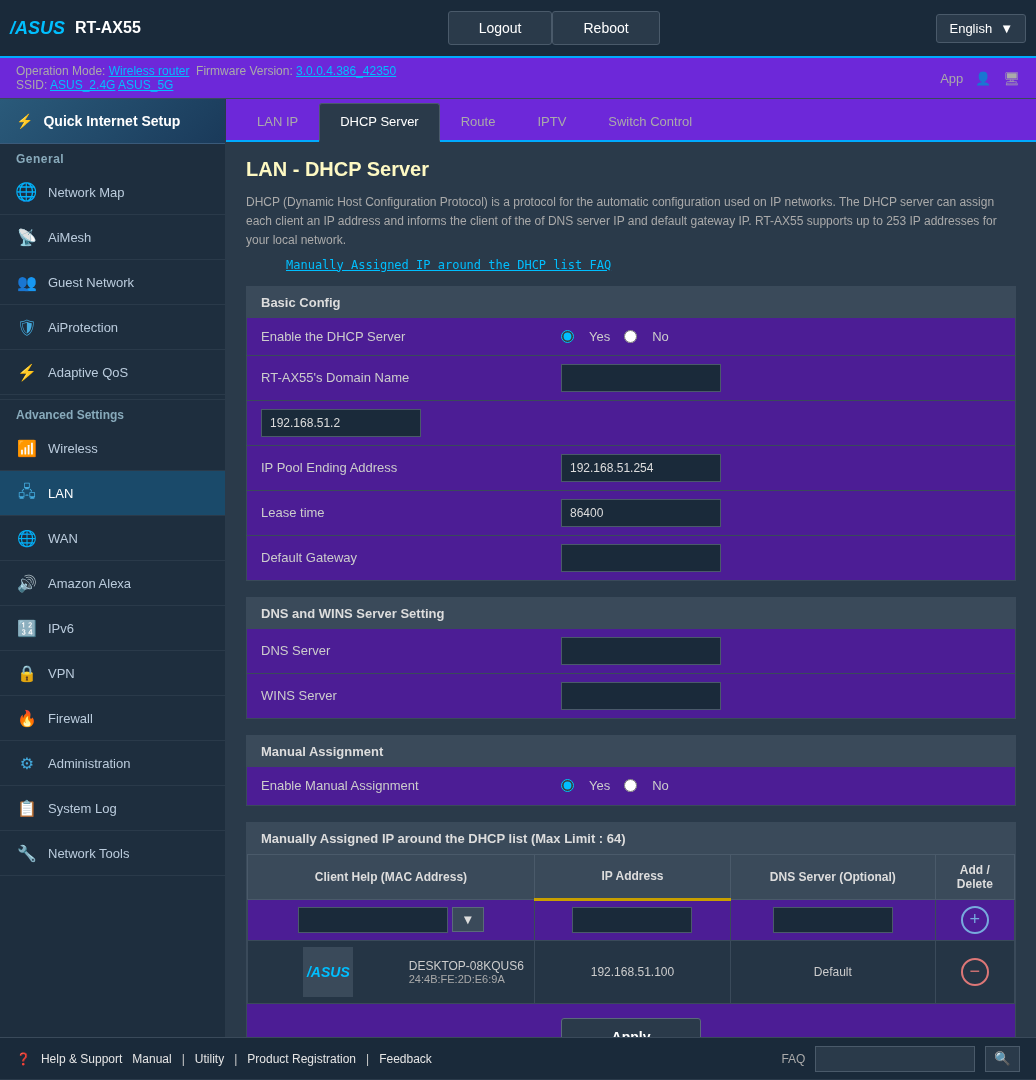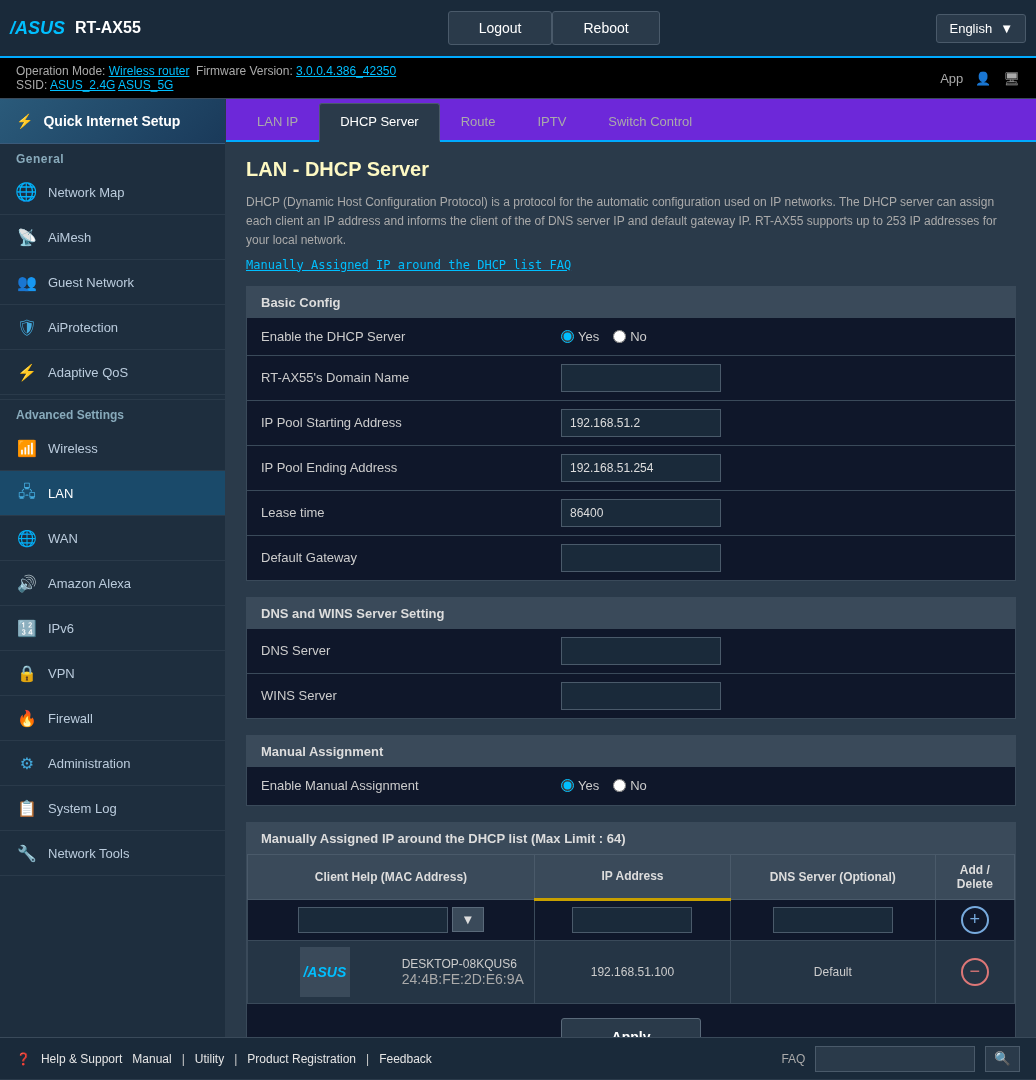--- a/index.html
+++ b/index.html
@@ -58,21 +58,21 @@
       color: #fff;
       padding: 6px 12px;
       cursor: pointer;
       border-radius: 3px;
       margin-left: auto;
       gap: 8px;
     }
 
     
     .status-bar {
-      background: #000000;
+      background: #6d28d9;
       padding: 6px 16px;
       display: flex;
       align-items: center;
       justify-content: space-between;
       border-bottom: 1px solid #3a4a5a;
     }
     .status-bar .left { font-size: 12px; color: #aaa; }
     .status-bar .left a { color: #00bfff; text-decoration: underline; }
     .status-bar .right { display: flex; align-items: center; gap: 12px; color: #aaa; font-size: 13px; }
     .status-bar .right span { cursor: pointer; }
@@ -178,21 +178,21 @@
       font-size: 12px;
       color: #aaa;
       line-height: 1.6;
       margin-bottom: 6px;
     }
 
     
     .section-block {
       border: 1px solid #3a4a5a;
       margin-bottom: 16px;
-      background: #0f172a;
+      background: #4c1d95;
     }
     .section-header {
       background: #3a4a5a;
       padding: 8px 14px;
       font-weight: bold;
       color: #ddd;
       font-size: 13px;
     }
     .form-row {
       display: flex;
@@ -217,21 +217,21 @@
     .form-input {
       background: #1a2a3a;
       border: 1px solid #4a5a6a;
       color: #ddd;
       padding: 5px 8px;
       font-size: 12px;
       width: 160px;
       height: 28px;
     }
     .radio-group { display: flex; align-items: center; gap: 14px; }
-    .radio-label { display: flex; align-items: center; gap: 4px; cursor: pointer; color: #ccc; font-size: 13px; }
+    .radio-label { display: flex; align-items: center; gap: 15px; cursor: pointer; color: #ccc; font-size: 13px; }
     input[type="radio"] { accent-color: #00bfff; }
 
     
     .assign-table {
       width: 100%;
       border-collapse: collapse;
     }
     .assign-table th {
       background: #3a4a5a;
       padding: 8px 10px;
@@ -484,21 +484,21 @@
       </div>
       <div class="tab">
         <span>Switch Control</span>
       </div>
     </div>
 
     <div class="page-content">
 
       <div class="page-title">LAN - DHCP Server</div>
       <p class="page-desc">DHCP (Dynamic Host Configuration Protocol) is a protocol for the automatic configuration used on IP networks. The DHCP server can assign each client an IP address and informs the client of the of DNS server IP and default gateway IP. RT-AX55 supports up to 253 IP addresses for your local network.</p>
-      <p style="margin-bottom:14px;">
+      <p style="margin-bottom:14px;margin-left:40px;">
         <a style="color:#00bfff; font-family: monospace; font-size:12px; text-decoration:underline;">Manually Assigned IP around the DHCP list FAQ</a>
       </p>
 
       <div class="section-block">
         <div class="section-header">Basic Config</div>
 
         <div class="form-row">
           <div class="form-label">Enable the DHCP Server</div>
           <div class="form-control">
             <div class="radio-group">
@@ -515,21 +515,20 @@
         </div>
 
         <div class="form-row">
           <div class="form-label">RT-AX55's Domain Name</div>
           <div class="form-control">
             <input type="text" class="form-input" value="" style="">
           </div>
         </div>
 
         <div class="form-row">
-          <div class="form-label">IP Pool Starting Address</div>
           <div class="form-control">
             <input type="text" class="form-input" value="192.168.51.2" style="">
           </div>
         </div>
 
         <div class="form-row">
           <div class="form-label">IP Pool Ending Address</div>
           <div class="form-control">
             <input type="text" class="form-input" value="192.168.51.254" style="">
           </div>
@@ -618,21 +617,21 @@
                 <button class="circle-btn add">+</button>
               </td>
             </tr>
 
             <tr class="device-row">
               <td>
                 <div style="display:flex; align-items:center; gap:10px; justify-content:center;">
                   <div class="device-icon">/ASUS</div>
                   <div style="text-align:left;">
                     <div>DESKTOP-08KQUS6</div>
-                    <div style="color:#aaa; font-size:14px;">24:4B:FE:2D:E6:9A</div>
+                    <div style="color:#aaa; font-size:11px;">24:4B:FE:2D:E6:9A</div>
                   </div>
                 </div>
               </td>
               <td>
                 <span>192.168.51.100</span>
               </td>
               <td>
                 <span>Default</span>
               </td>
               <td>

